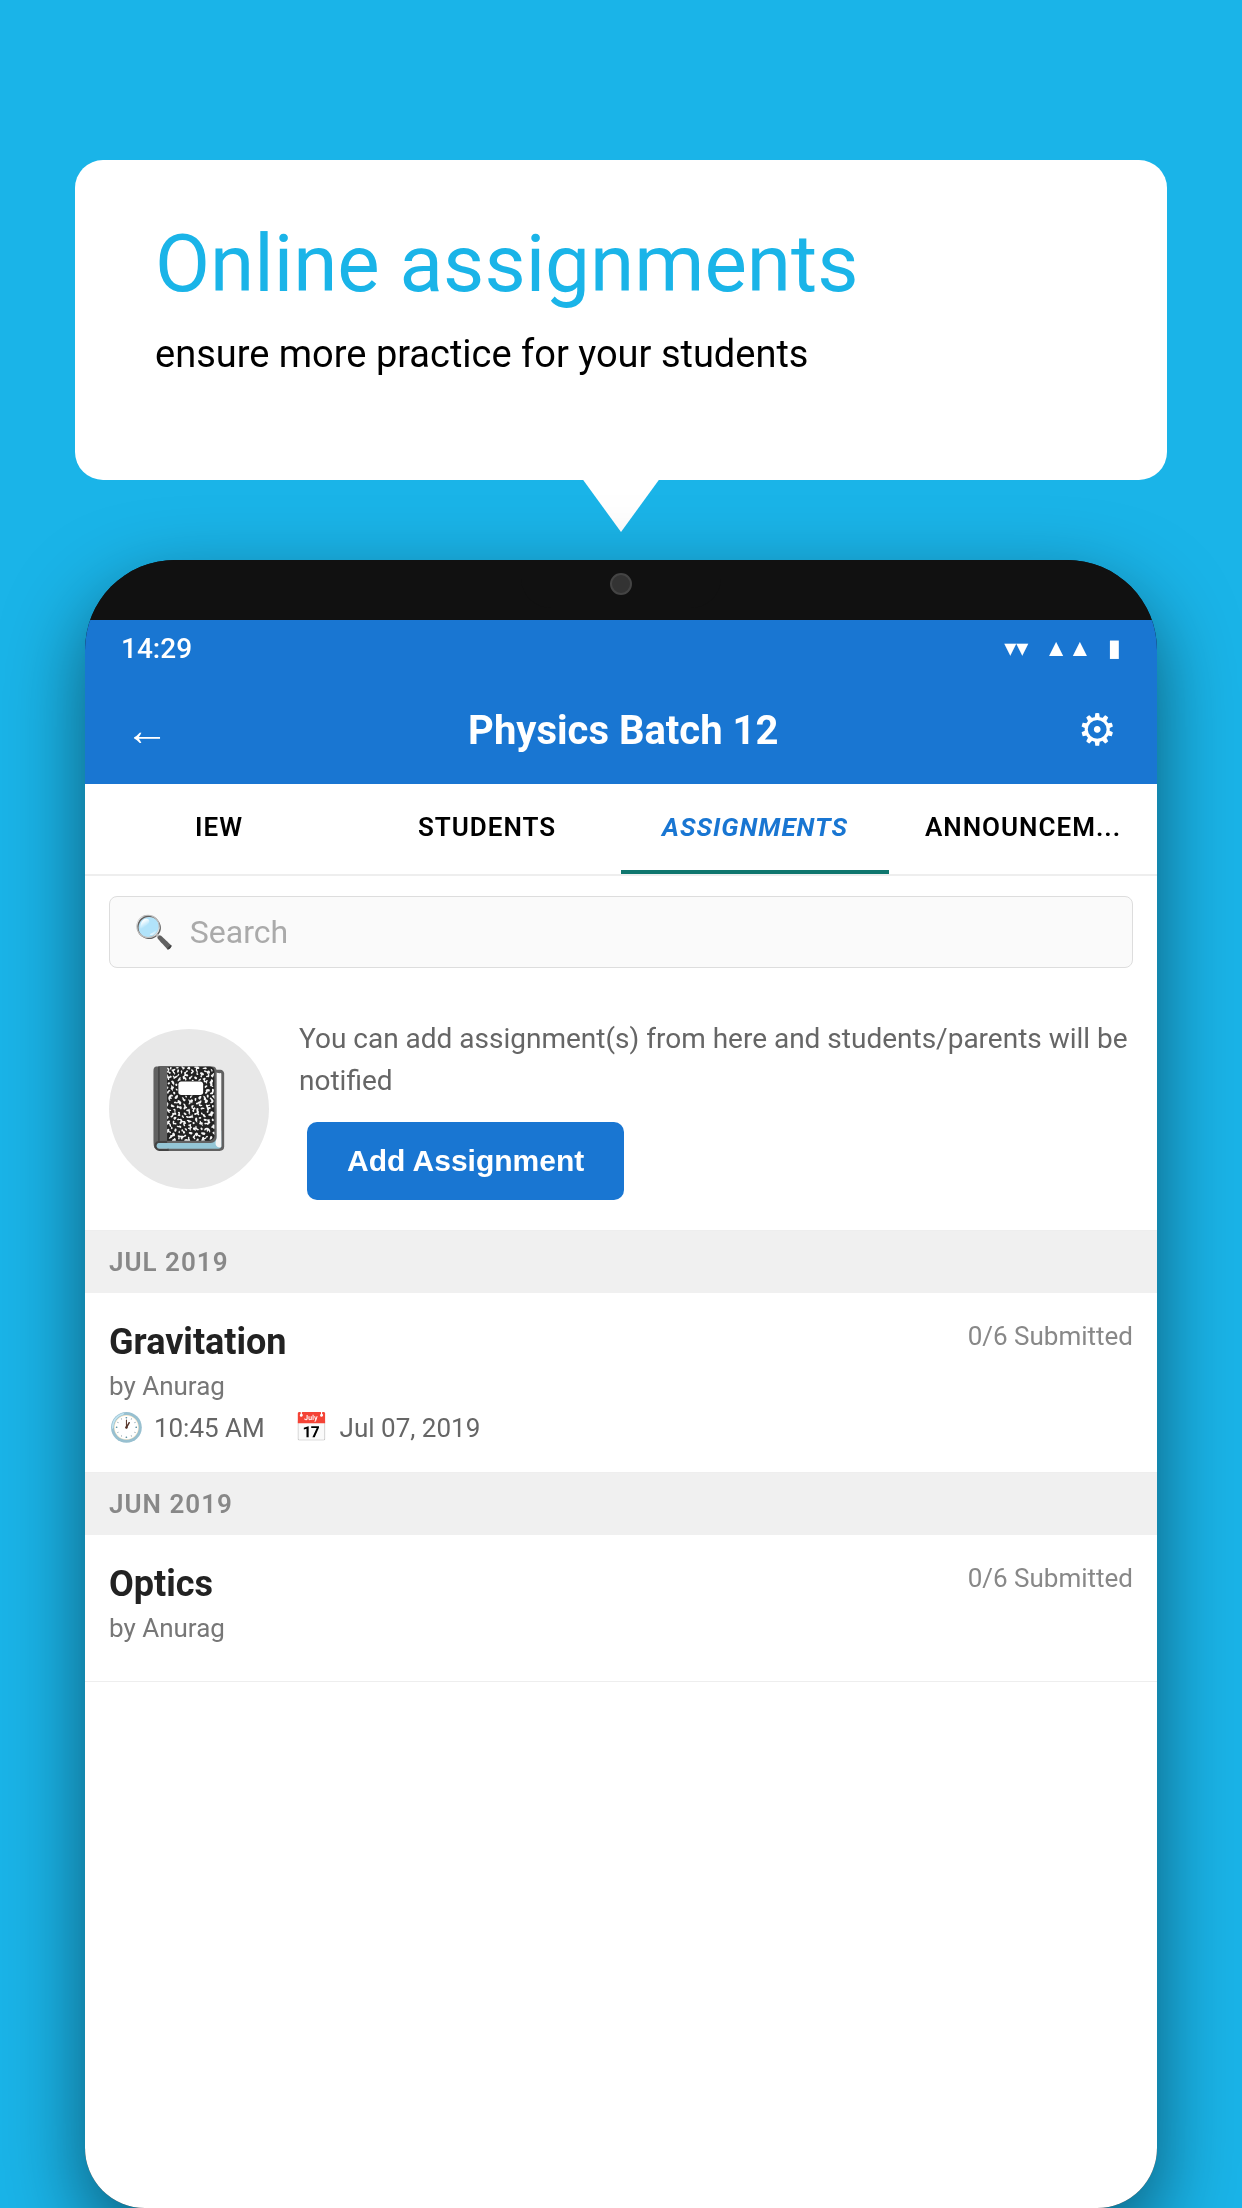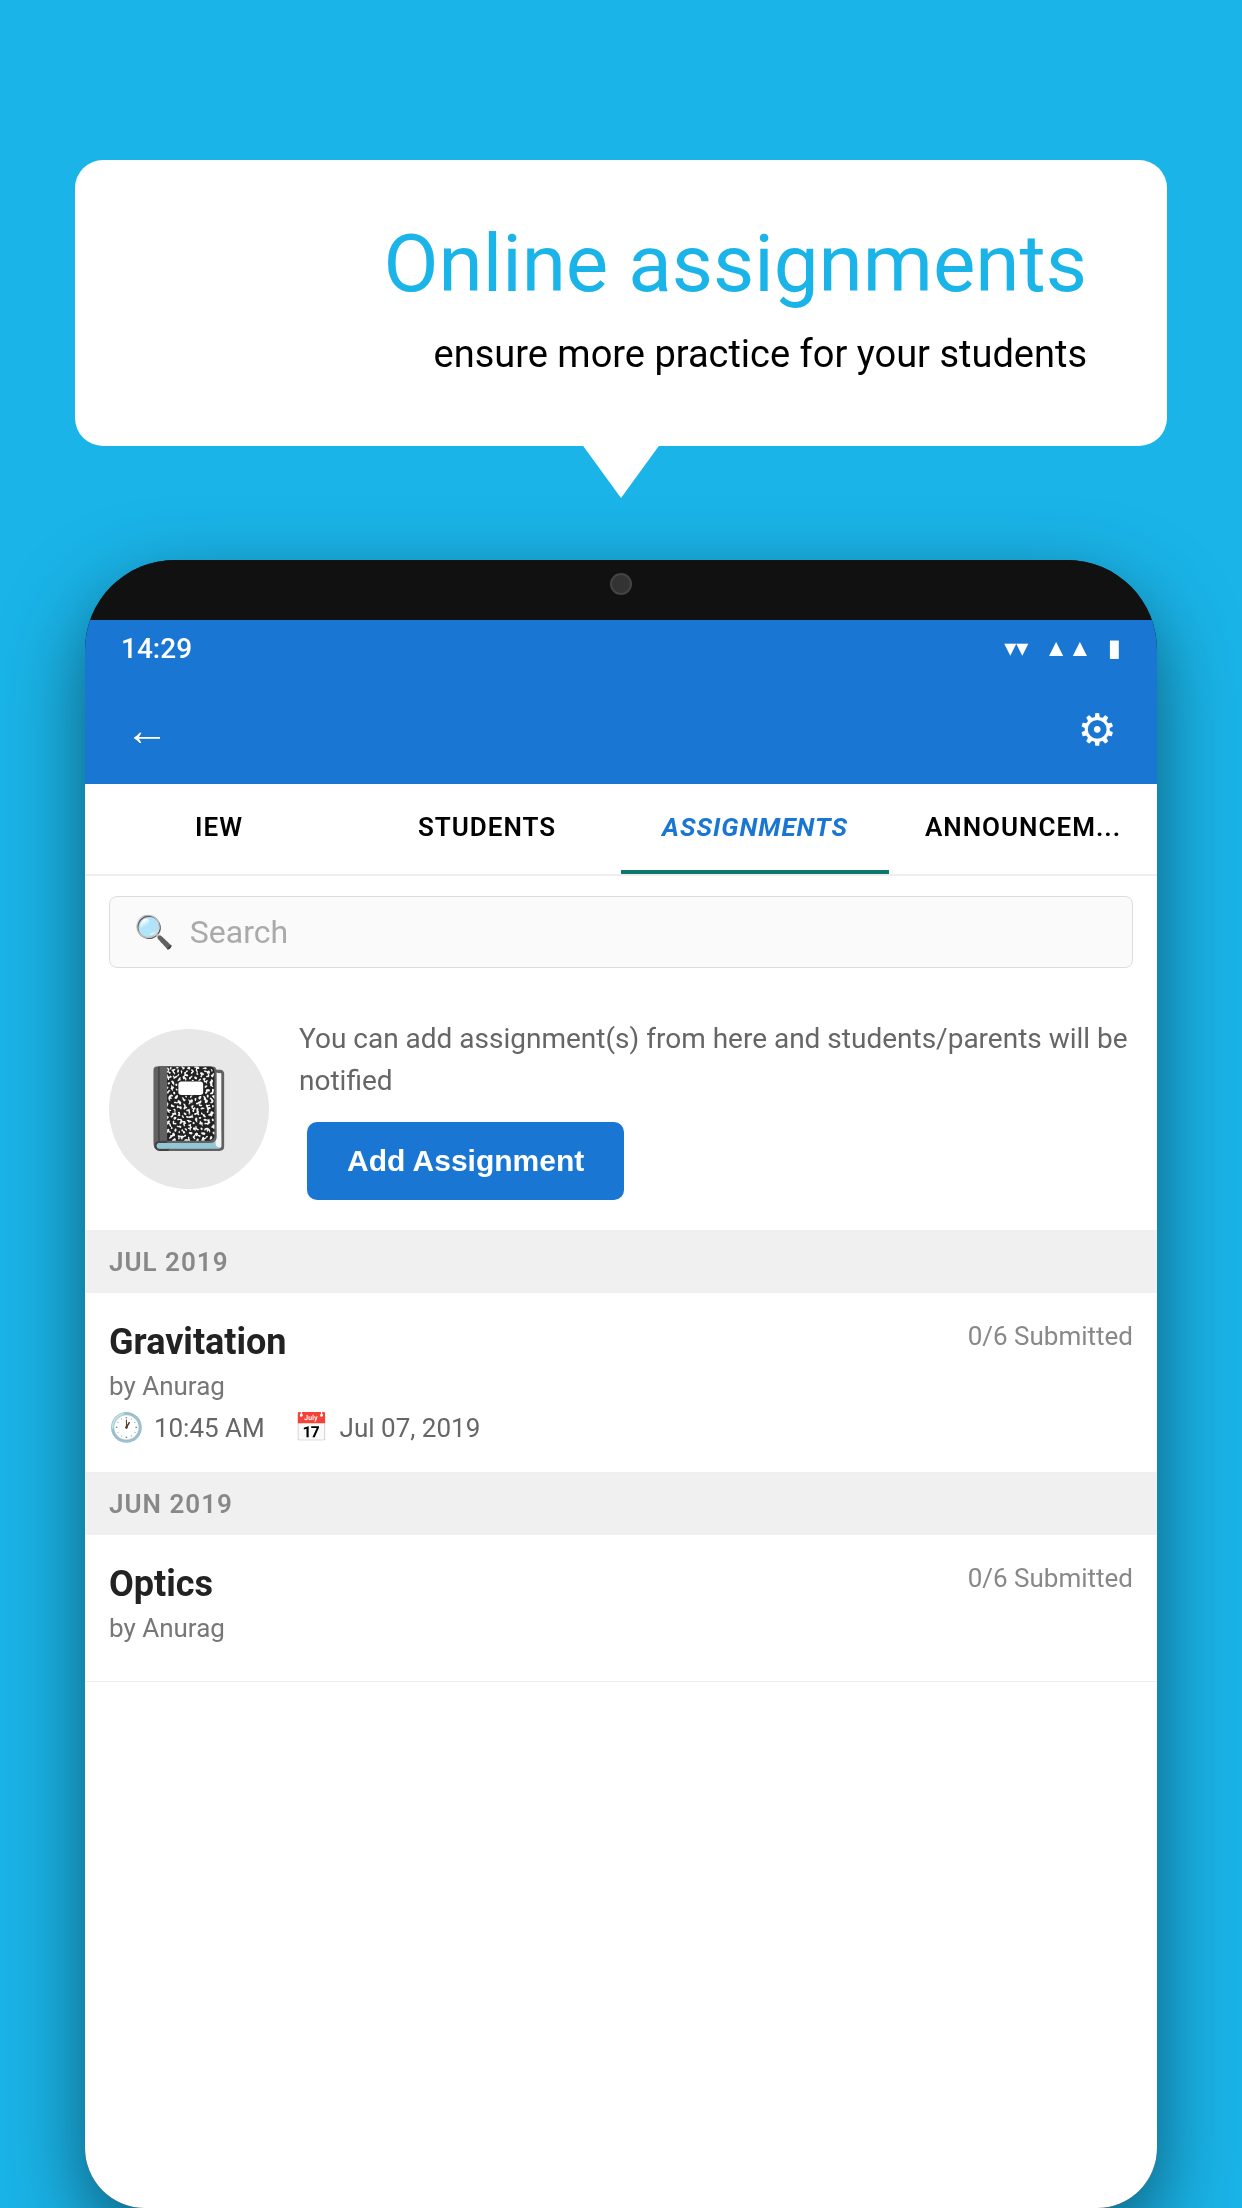--- a/index.html
+++ b/index.html
@@ -18,22 +18,22 @@
       top: 160px;
       left: 75px;
       right: 75px;
       display: flex;
       flex-direction: column;
       align-items: center;
     }
     .speech-bubble {
       background: white;
       border-radius: 28px;
-      padding: 60px 80px 70px 80px;
-      text-align: right;
+      padding: 60px 80px 104px 80px;
+      text-align: left;
       width: 100%;
       position: relative;
     }
     .speech-bubble::after {
       content: '';
       position: absolute;
       bottom: -52px;
       left: 50%;
       transform: translateX(-50%);
       width: 0;
@@ -331,20 +331,21 @@
       <span class="status-icon">▲▲</span>
       <span class="status-icon">▮</span>
     </div>
   </div>
 
   <div class="app-content">
 
     <div class="app-header">
       <div class="header-back">←</div>
       <div class="header-title-block">
+        <div class="header-title">Physics Batch 12</div>
       </div>
       <div class="header-settings">⚙</div>
     </div>
 
     <div class="tabs-bar">
       <div class="tab-item">IEW</div>
       <div class="tab-item">STUDENTS</div>
       <div class="tab-item active">ASSIGNMENTS</div>
       <div class="tab-item">ANNOUNCEM...</div>
     </div>

